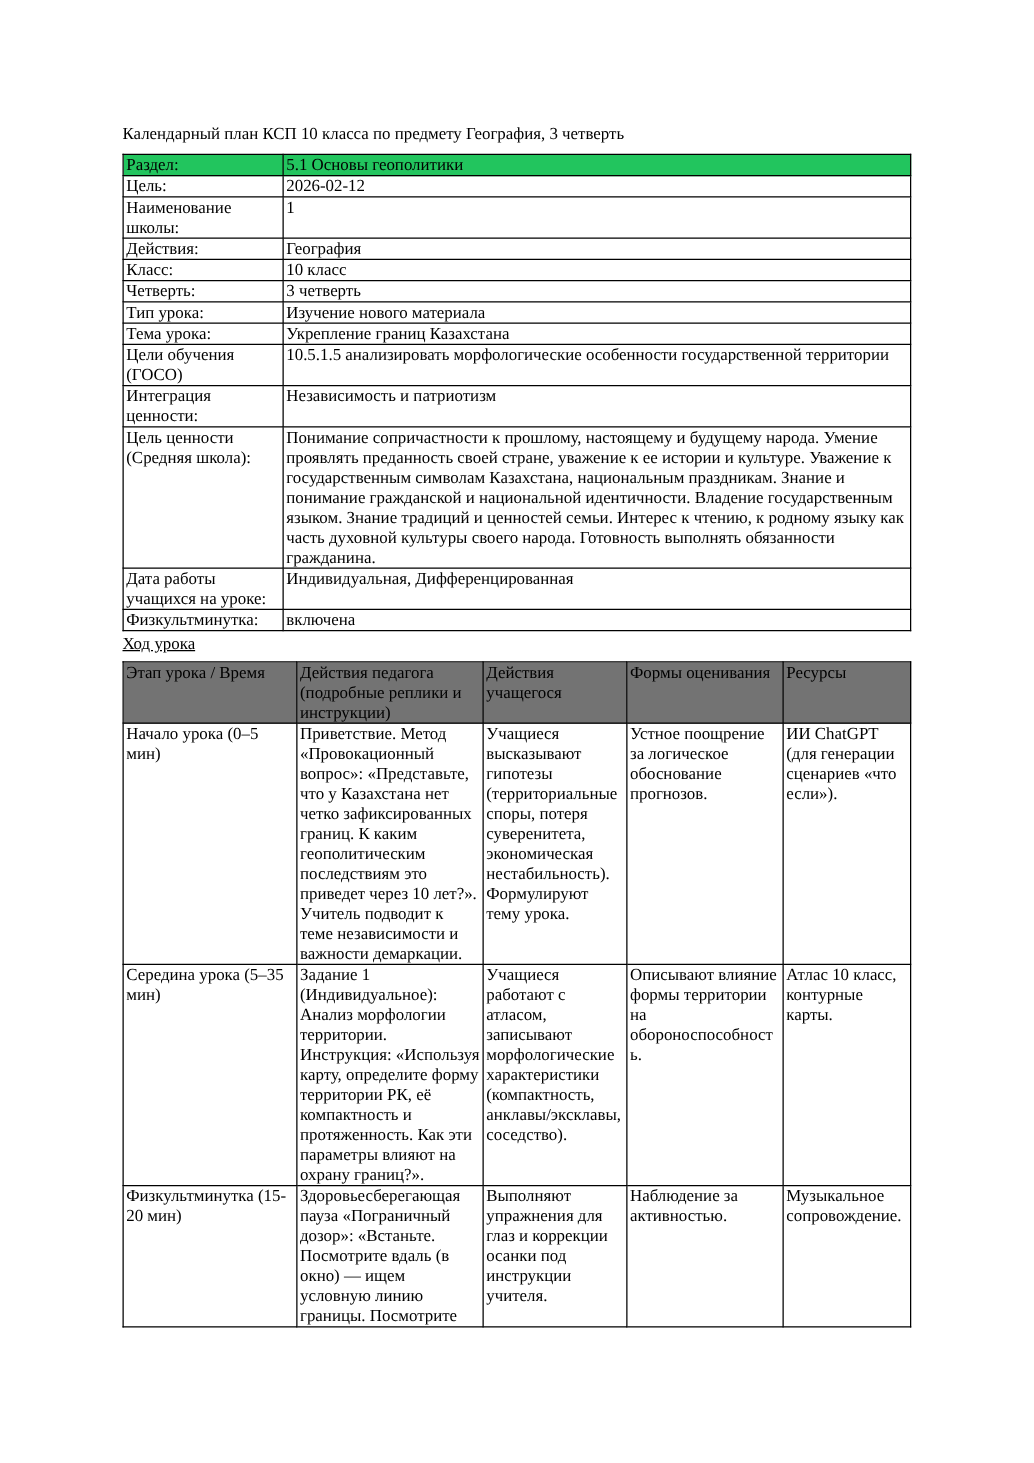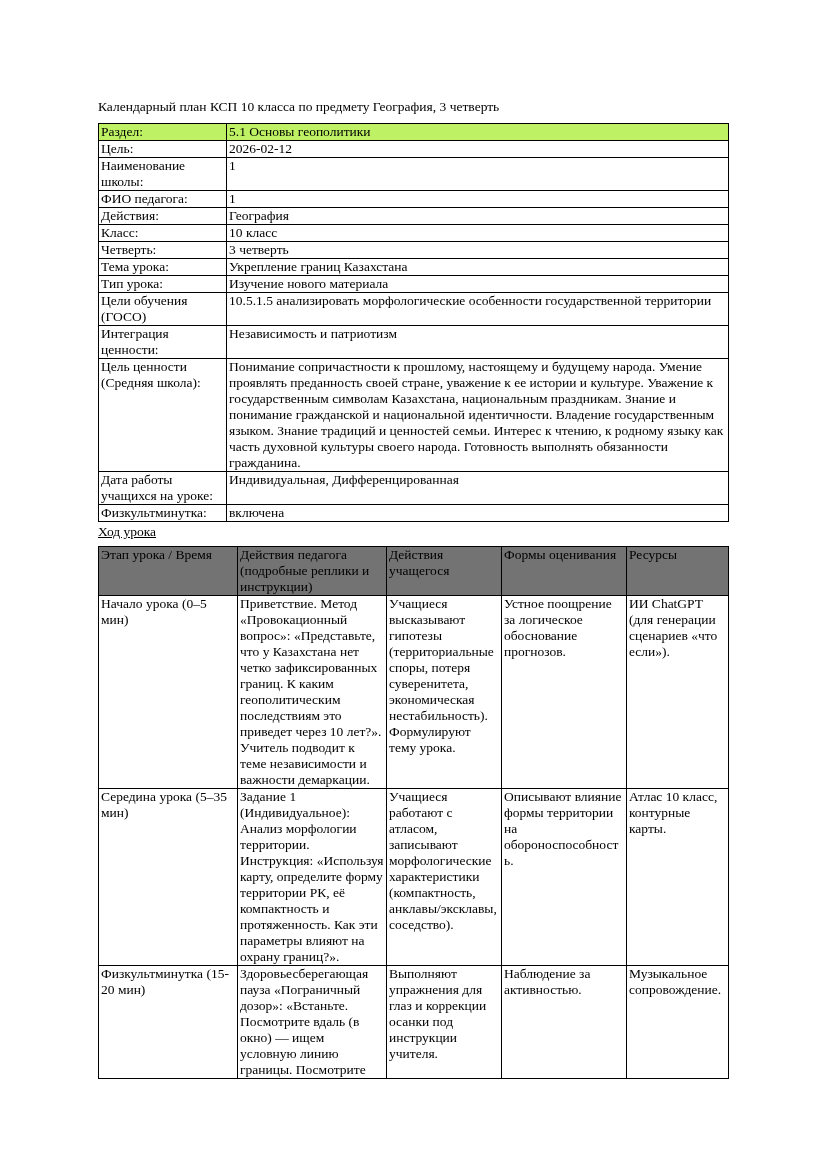--- a/index.html
+++ b/index.html
@@ -40,21 +40,21 @@
     padding: 0 2px;
     vertical-align: top;
     text-align: left;
     font-weight: normal;
     font-size: 13.5px;
     line-height: 16px;
     word-wrap: break-word;
   }
   .info col.c1 { width: 128px; }
   .info col.c2 { width: 502px; }
-  .hl td { background: #bef264; }
+  .hl td { background: #22c55e; }
   .flow-heading {
     margin: 2px 0 6px 0;
     text-decoration: underline;
   }
   .flow col.f1 { width: 139px; }
   .flow col.f2 { width: 149px; }
   .flow col.f3 { width: 115px; }
   .flow col.f4 { width: 125px; }
   .flow col.f5 { width: 102px; }
   .flow th { background: #737373; }
@@ -83,42 +83,38 @@
         </tr>
         <tr>
           <td>Цель:</td>
           <td>2026-02-12</td>
         </tr>
         <tr>
           <td>Наименование школы:</td>
           <td>1</td>
         </tr>
         <tr>
-          <td>ФИО педагога:</td>
-          <td>1</td>
-        </tr>
-        <tr>
           <td>Действия:</td>
           <td>География</td>
         </tr>
         <tr>
           <td>Класс:</td>
           <td>10 класс</td>
         </tr>
         <tr>
           <td>Четверть:</td>
           <td>3 четверть</td>
         </tr>
         <tr>
+          <td>Тип урока:</td>
+          <td>Изучение нового материала</td>
+        </tr>
+        <tr>
           <td>Тема урока:</td>
           <td>Укрепление границ Казахстана</td>
-        </tr>
-        <tr>
-          <td>Тип урока:</td>
-          <td>Изучение нового материала</td>
         </tr>
         <tr>
           <td>Цели обучения (ГОСО)</td>
           <td>10.5.1.5 анализировать морфологические особенности государственной территории</td>
         </tr>
         <tr>
           <td>Интеграция ценности:</td>
           <td>Независимость и патриотизм</td>
         </tr>
         <tr>

